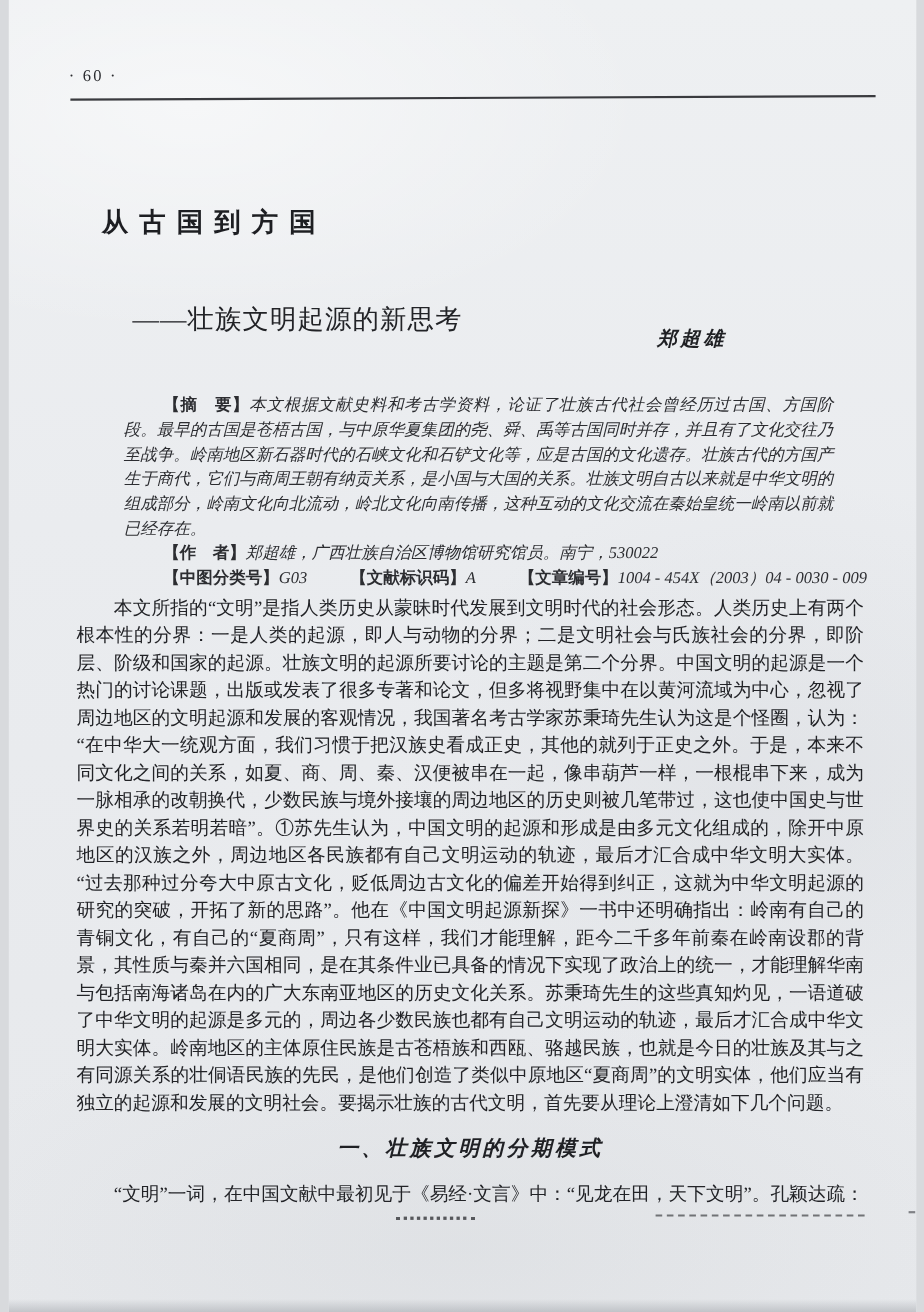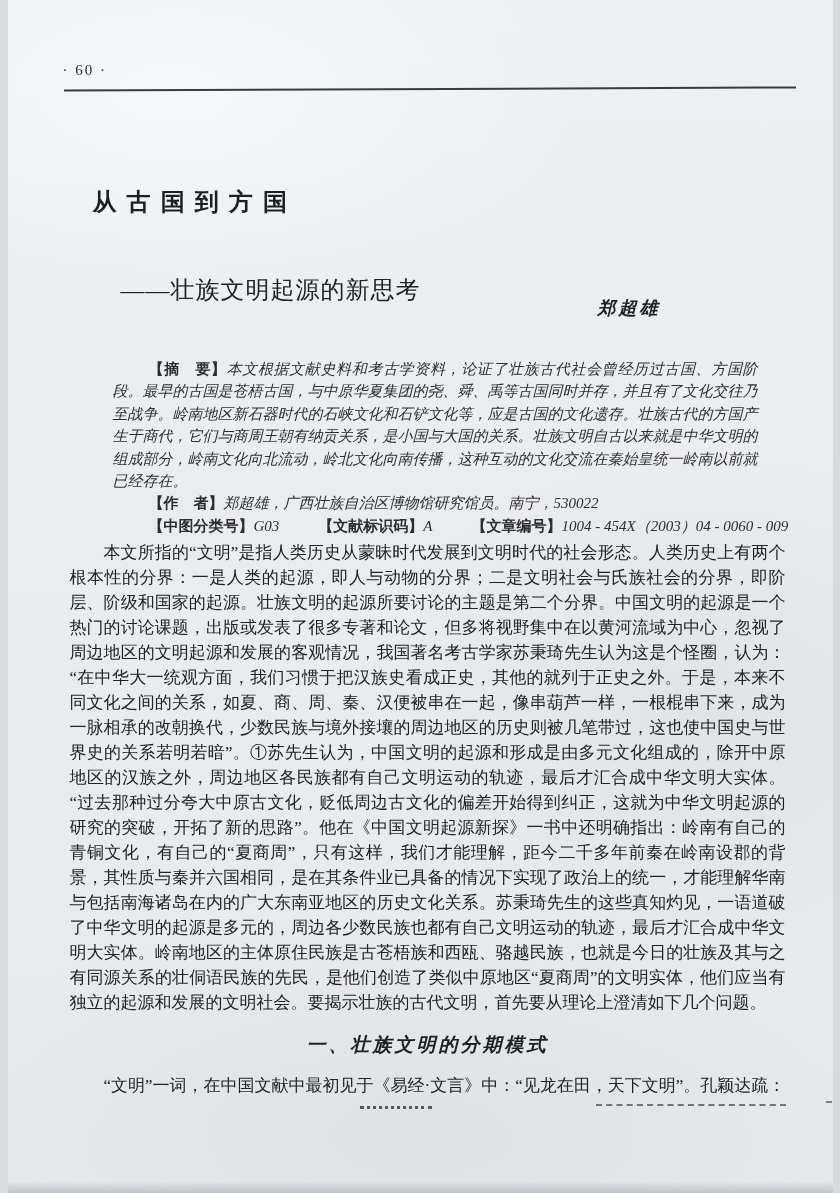--- a/index.html
+++ b/index.html
@@ -108,21 +108,21 @@
   <div class="hdr-left">· 60 ·</div>
   <div class="hdr-rule"></div>
 
   <div class="title">从古国到方国</div>
   <div class="subtitle">——壮族文明起源的新思考</div>
   <div class="author">郑超雄</div>
 
   <div class="front">
     <p><span class="lbl">【摘　要】</span><span>本文根据文献史料和考古学资料，论证了壮族古代社会曾经历过古国、方国阶段。最早的古国是苍梧古国，与中原华夏集团的尧、舜、禹等古国同时并存，并且有了文化交往乃至战争。岭南地区新石器时代的石峡文化和石铲文化等，应是古国的文化遗存。壮族古代的方国产生于商代，它们与商周王朝有纳贡关系，是小国与大国的关系。壮族文明自古以来就是中华文明的组成部分，岭南文化向北流动，岭北文化向南传播，这种互动的文化交流在秦始皇统一岭南以前就已经存在。</span></p>
     <p><span class="lbl">【作　者】</span><span>郑超雄，广西壮族自治区博物馆研究馆员。南宁，530022</span></p>
-    <p class="meta-line"><span class="lbl">【中图分类号】</span><span>G03</span><span class="gap"></span><span class="lbl">【文献标识码】</span><span>A</span><span class="gap"></span><span class="lbl">【文章编号】</span><span>1004 - 454X（2003）04 - 0060 - 009</span></p>
+    <p class="meta-line"><span class="lbl">【中图分类号】</span><span>G03</span><span class="gap"></span><span class="lbl">【文献标识码】</span><span>A</span><span class="gap"></span><span class="lbl">【文章编号】</span><span>1004 - 454X（2003）04 - 0030 - 009</span></p>
   </div>
 
   <div class="body-text">
     <p>本文所指的“文明”是指人类历史从蒙昧时代发展到文明时代的社会形态。人类历史上有两个根本性的分界：一是人类的起源，即人与动物的分界；二是文明社会与氏族社会的分界，即阶层、阶级和国家的起源。壮族文明的起源所要讨论的主题是第二个分界。中国文明的起源是一个热门的讨论课题，出版或发表了很多专著和论文，但多将视野集中在以黄河流域为中心，忽视了周边地区的文明起源和发展的客观情况，我国著名考古学家苏秉琦先生认为这是个怪圈，认为：“在中华大一统观方面，我们习惯于把汉族史看成正史，其他的就列于正史之外。于是，本来不同文化之间的关系，如夏、商、周、秦、汉便被串在一起，像串葫芦一样，一根棍串下来，成为一脉相承的改朝换代，少数民族与境外接壤的周边地区的历史则被几笔带过，这也使中国史与世界史的关系若明若暗”。①苏先生认为，中国文明的起源和形成是由多元文化组成的，除开中原地区的汉族之外，周边地区各民族都有自己文明运动的轨迹，最后才汇合成中华文明大实体。“过去那种过分夸大中原古文化，贬低周边古文化的偏差开始得到纠正，这就为中华文明起源的研究的突破，开拓了新的思路”。他在《中国文明起源新探》一书中还明确指出：岭南有自己的青铜文化，有自己的“夏商周”，只有这样，我们才能理解，距今二千多年前秦在岭南设郡的背景，其性质与秦并六国相同，是在其条件业已具备的情况下实现了政治上的统一，才能理解华南与包括南海诸岛在内的广大东南亚地区的历史文化关系。苏秉琦先生的这些真知灼见，一语道破了中华文明的起源是多元的，周边各少数民族也都有自己文明运动的轨迹，最后才汇合成中华文明大实体。岭南地区的主体原住民族是古苍梧族和西瓯、骆越民族，也就是今日的壮族及其与之有同源关系的壮侗语民族的先民，是他们创造了类似中原地区“夏商周”的文明实体，他们应当有独立的起源和发展的文明社会。要揭示壮族的古代文明，首先要从理论上澄清如下几个问题。</p>
     <div class="section-heading">一、壮族文明的分期模式</div>
     <p>“文明”一词，在中国文献中最初见于《易经·文言》中：“见龙在田，天下文明”。孔颖达疏：</p>
   </div>
 
   <div class="artifact artifact-1"></div>
   <div class="artifact artifact-2"></div>

